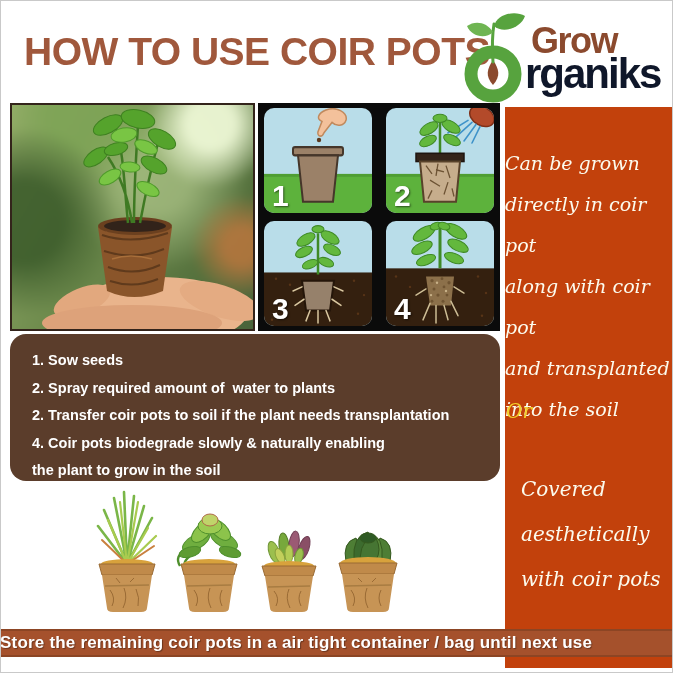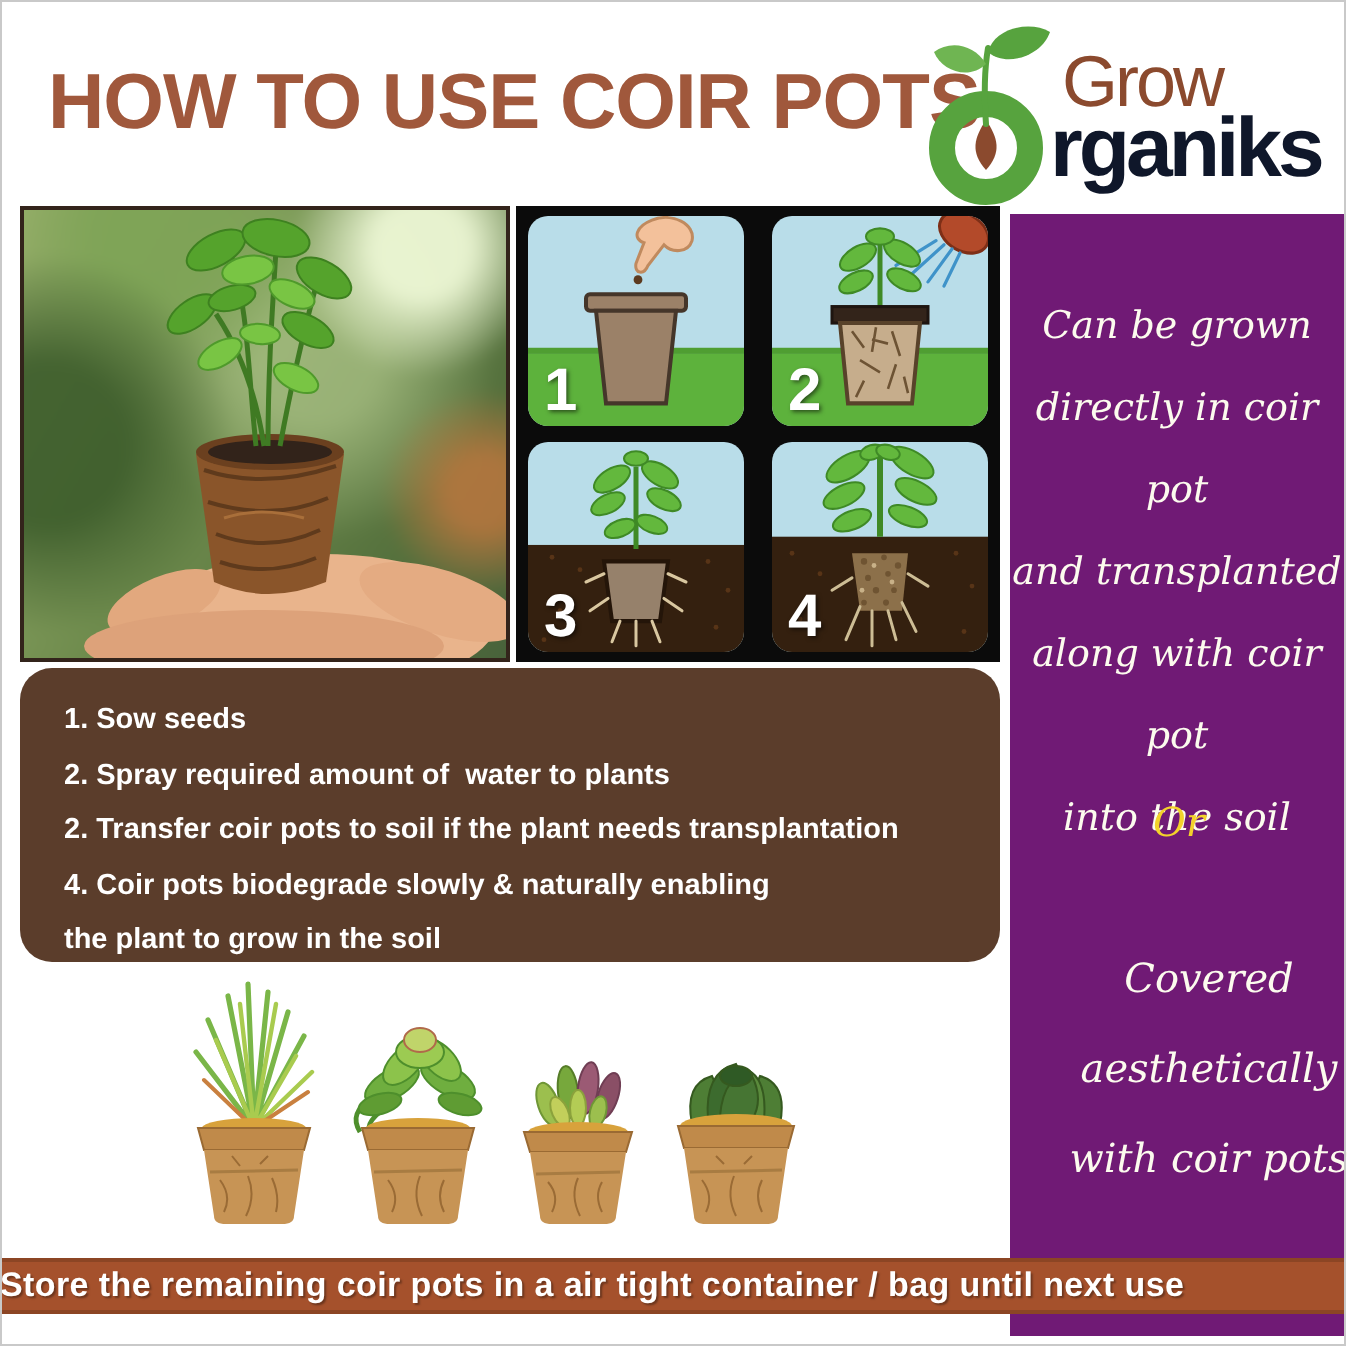--- a/index.html
+++ b/index.html
@@ -5,21 +5,21 @@
   html,body{margin:0;padding:0;background:#fff;}
   .canvas{position:relative;width:679px;height:679px;background:#ffffff;overflow:hidden;
           font-family:"Liberation Sans",sans-serif;}
   .frame{position:absolute;left:0;top:0;width:671px;height:671px;border:1px solid #c9c9c9;pointer-events:none;z-index:9;}
 
   
   .title{position:absolute;left:24px;top:30px;font-size:39px;font-weight:700;letter-spacing:-0.5px;
          color:#a0583c;white-space:nowrap;}
   .logo{position:absolute;right:4px;top:10px;width:216px;height:94px;}
   .logo svg{position:absolute;left:0;top:0;}
-  .logo-grow{position:absolute;left:72px;top:10px;font-size:36px;font-weight:400;letter-spacing:-1.5px;color:#8b4a2e;}
+  .logo-grow{position:absolute;left:72px;top:10px;font-size:36px;font-weight:700;letter-spacing:-1.5px;color:#8b4a2e;}
   .logo-rest{position:absolute;left:66px;top:40px;font-size:42px;font-weight:700;letter-spacing:-2px;color:#0f172a;}
 
   
   .photo{position:absolute;left:10px;top:103px;width:245px;height:228px;border:2px solid #33241b;
          overflow:hidden;box-sizing:border-box;}
   .photo-bg{position:absolute;inset:-10px;filter:blur(4px);
     background:
       radial-gradient(circle at 80% 12%, rgba(238,248,214,.95) 0 24px, transparent 64px),
       radial-gradient(circle at 8% 52%, rgba(56,88,40,.85) 0 40px, transparent 95px),
       radial-gradient(circle at 92% 62%, rgba(202,120,62,.75) 0 18px, transparent 52px),
@@ -30,22 +30,22 @@
 
   
   .steps{position:absolute;left:258px;top:103px;width:242px;height:228px;background:#0b0b0b;
          display:grid;grid-template-columns:1fr 1fr;gap:8px 14px;padding:5px 6px;box-sizing:border-box;}
   .tile{position:relative;border-radius:10px;overflow:hidden;}
   .tile svg{display:block;width:100%;height:100%;}
   .tile-num{position:absolute;left:8px;bottom:2px;font-size:30px;font-weight:800;color:#ffffff;
             text-shadow:1px 1px 2px rgba(0,0,0,.55);line-height:1;}
 
   
-  .sidebar{position:absolute;left:505px;top:107px;width:167px;height:561px;background:#701a75;
-           color:#fcfbee;font-family:"DejaVu Serif",serif;font-style:italic;text-align:center;}
+  .sidebar{position:absolute;left:505px;top:107px;width:167px;height:561px;background:#c2410c;
+           color:#fcfbee;font-family:"DejaVu Serif",serif;font-style:italic;text-align:left;}
   .sb-p1{position:absolute;top:36px;left:0;width:100%;font-size:19px;line-height:41px;}
   .sb-or{position:absolute;top:292px;left:1px;width:100%;font-size:20px;color:#f3d22b;}
   .sb-p2{position:absolute;top:360px;left:0;width:100%;font-size:20px;line-height:45px;padding-left:16px;}
 
   
   .listbox{position:absolute;left:10px;top:334px;width:490px;height:147px;background:#5b3d2b;
            box-sizing:border-box;padding:13px 8px 0 22px;border-radius:16px;}
   .li{font-size:14.5px;font-weight:700;color:#ffffff;line-height:27.5px;white-space:pre-wrap;}
   .li-cont{}
 
@@ -225,22 +225,22 @@
         <path d="M44 80 L37 96 M50 82 L50 99 M58 82 L62 96 M65 78 L72 92 M40 66 L30 72 M68 64 L78 70" stroke="#cdbd95" stroke-width="1.5" fill="none" stroke-linecap="round"></path>
       </svg>
       <span class="tile-num">4</span>
     </div>
   </div>
 
   <aside class="sidebar">
     <div class="sb-p1">
       <div>Can be grown</div>
       <div>directly in coir pot</div>
+      <div>along with coir pot</div>
       <div>and transplanted</div>
-      <div>along with coir pot</div>
       <div>into the soil</div>
     </div>
     <div class="sb-or">Or</div>
     <div class="sb-p2">
       <div>Covered</div>
       <div>aesthetically</div>
       <div>with coir pots</div>
     </div>
   </aside>
 

